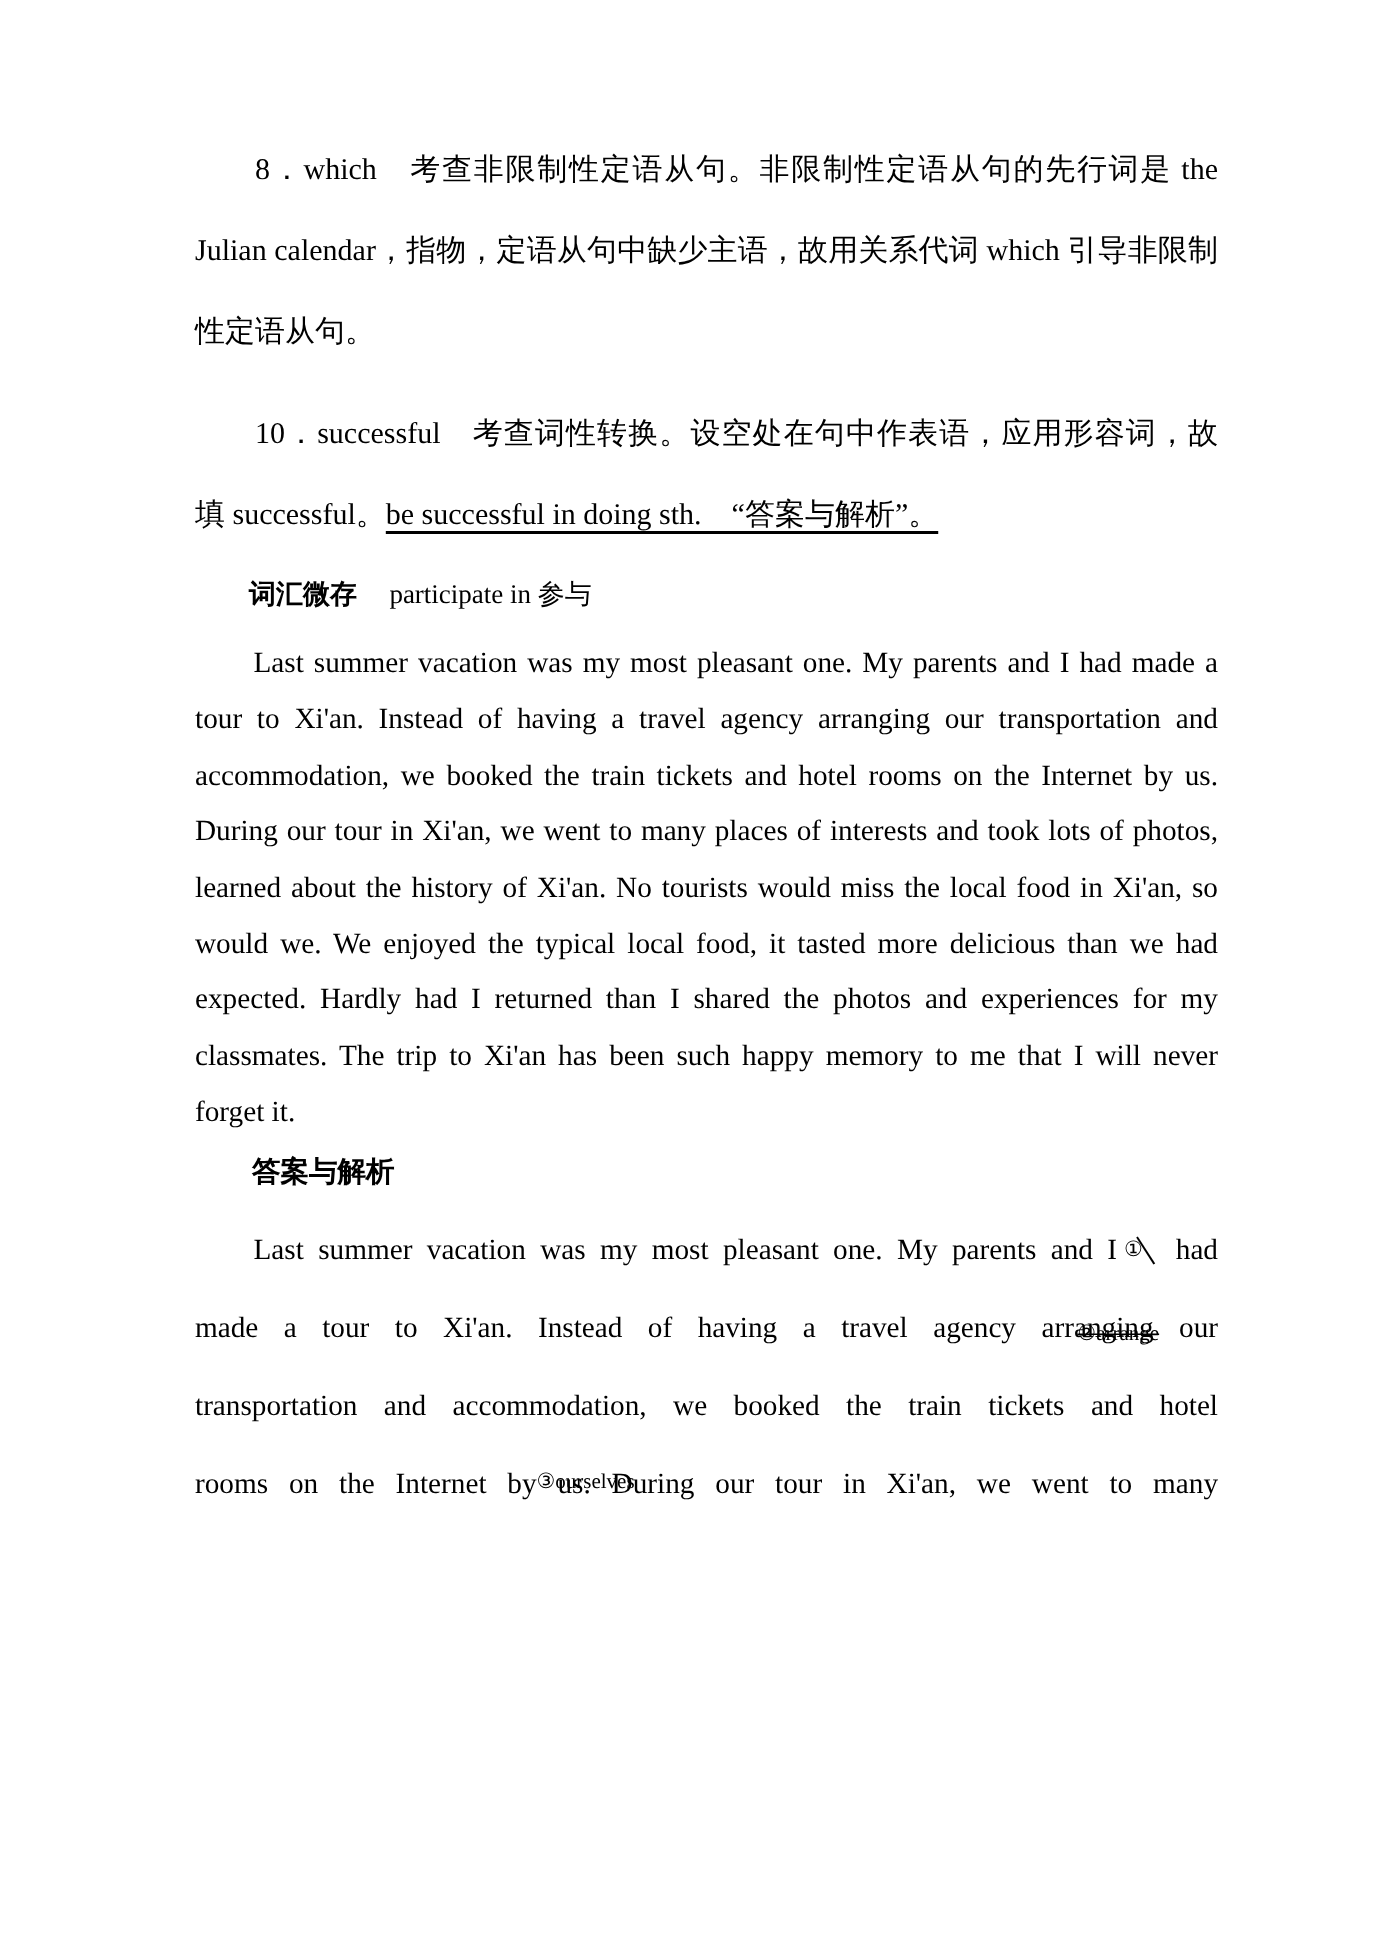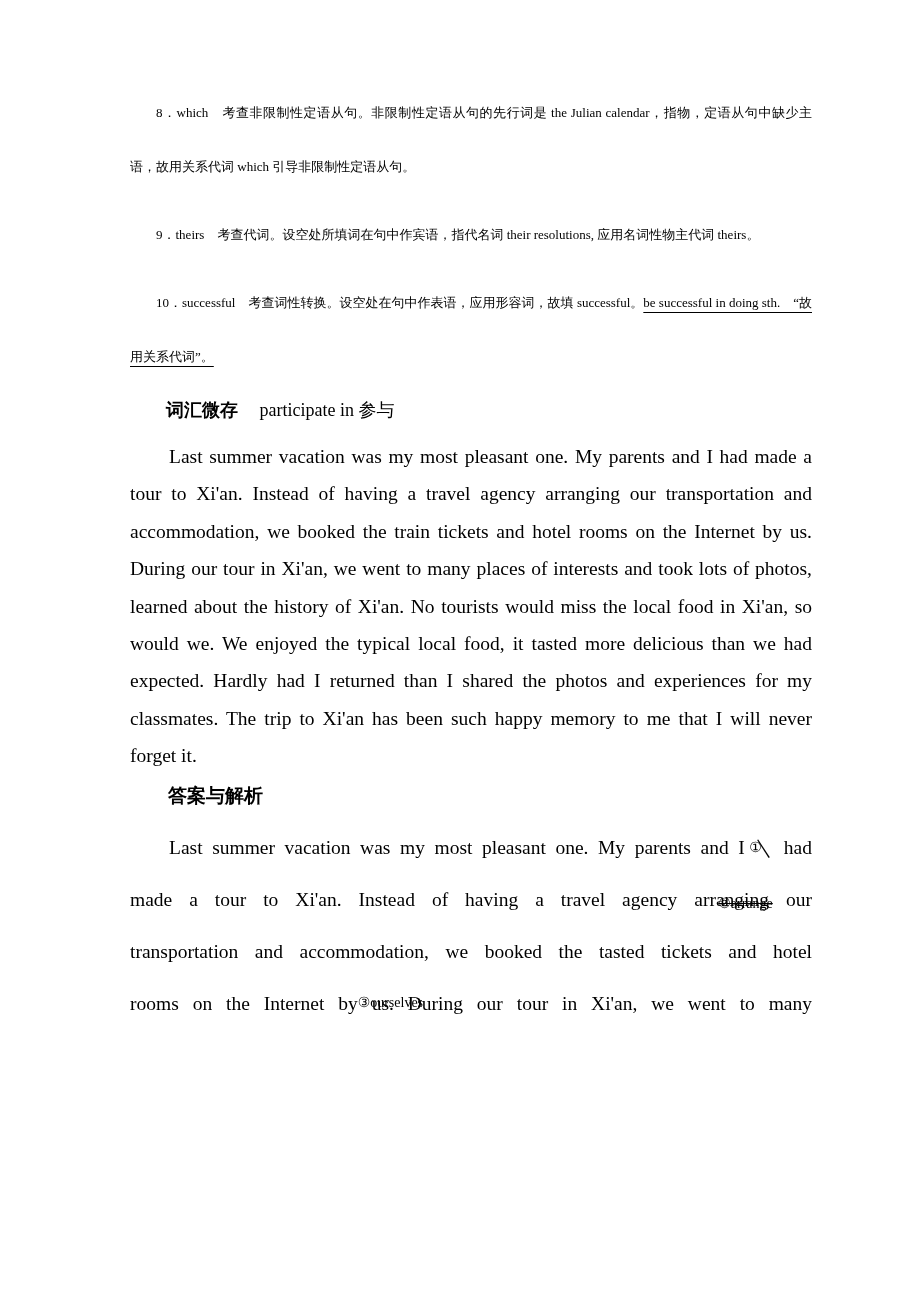--- a/index.html
+++ b/index.html
@@ -4,21 +4,21 @@
 <style>
   * { margin: 0; padding: 0; box-sizing: border-box; }
   html, body { width: 920px; height: 1302px; background: #ffffff; }
   body {
     font-family: "Liberation Serif", "DejaVu Serif", serif;
     color: #000000;
     padding: 86px 108px 0 130px;
     overflow: hidden;
   }
   .exp {
-    font-size: 13px;
+    font-size: 20px;
     line-height: 54px;
     text-align: justify;
     text-indent: 2em;
   }
   .exp + .exp { margin-top: 14px; }
   .underline-phrase { text-decoration: underline; text-underline-offset: 5px; }
   .label-line { font-size: 18px; line-height: 40px; text-indent: 2em; margin-top: 6px; }
   .bold { font-weight: bold; }
   .label-gap { display: inline-block; width: 1.2em; }
   .passage {
@@ -60,23 +60,22 @@
   .note2 { left: 32%; top: 23px; text-decoration: line-through; }
   .note3 { left: -14px; top: 18px; }
 </style>
 </head>
 <body>
 
 <div>
 
   <p class="exp">8．which　考查非限制性定语从句。非限制性定语从句的先行词是 the Julian calendar，指物，定语从句中缺少主语，故用关系代词 which 引导非限制性定语从句。</p>
 
-  <p class="exp">9．theirs　考查代词。设空处所填词在句中作宾语，指代名词 their resolutions, 应用名词性物主代词 theirs。</p>
 
-  <p class="exp"><span>10．successful　考查词性转换。设空处在句中作表语，应用形容词，故填 successful。</span><span class="underline-phrase">be successful in doing sth.　“故用关系代词”。</span></p>
+  <p class="exp"><span>10．successful　考查词性转换。设空处在句中作表语，应用形容词，故填 successful。</span><span class="underline-phrase">be successful in doing sth.　“答案与解析”。</span></p>
 
   <p class="label-line"><span class="bold">词汇微存</span><span class="label-gap"></span><span>participate in 参与</span></p>
 
 
   <p class="passage">Last summer vacation was my most pleasant one. My parents and I had made a tour to Xi'an. Instead of having a travel agency arranging our transportation and accommodation, we booked the train tickets and hotel rooms on the Internet by us. During our tour in Xi'an, we went to many places of interests and took lots of photos, learned about the history of Xi'an. No tourists would miss the local food in Xi'an, so would we. We enjoyed the typical local food, it tasted more delicious than we had expected. Hardly had I returned than I shared the photos and experiences for my classmates. The trip to Xi'an has been such happy memory to me that I will never forget it.</p>
 
   <p class="answer-header">答案与解析</p>
 
   <div class="corrected">
 
@@ -85,21 +84,21 @@
       <span class="annot"><span class="del-mark">＼</span><span class="note note1">①</span></span>
       <span>had</span>
     </div>
 
     <div class="cline">
       <span>made a tour to Xi'an. Instead of having a travel agency</span>
       <span class="annot"><span class="u-word">arranging</span><span class="note note2">②arrange</span></span>
       <span>our</span>
     </div>
 
-    <div class="cline">transportation and accommodation, we booked the tasted tickets and hotel</div>
+    <div class="cline">transportation and accommodation, we booked the train tickets and hotel</div>
 
     <div class="cline">
       <span>rooms on the Internet by</span>
       <span class="annot"><span>us.</span><span class="note note3">③ourselves</span></span>
       <span>During our tour in Xi'an, we went to many</span>
     </div>
 
   </div>
 
 </div>

